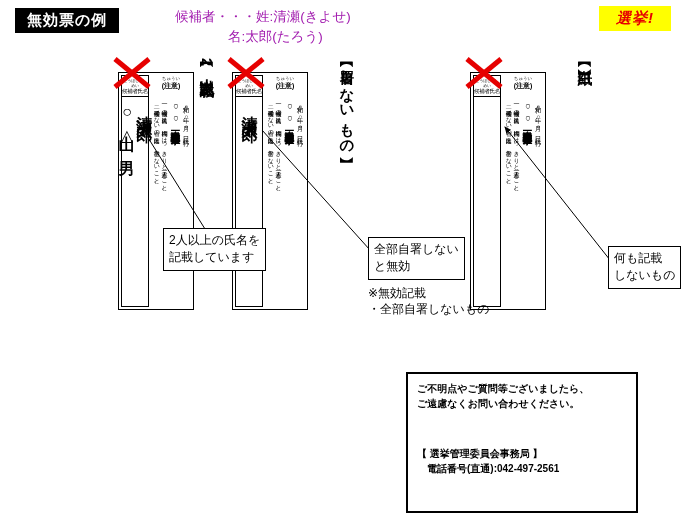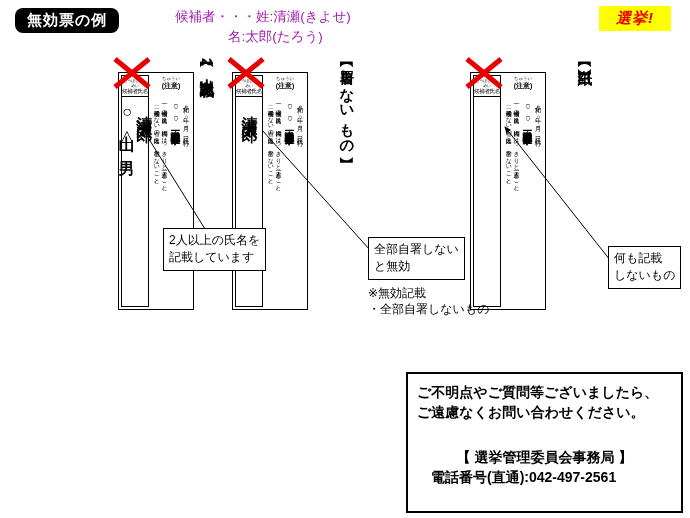--- a/index.html
+++ b/index.html
@@ -1,21 +1,21 @@
 <!DOCTYPE html>
 <html><head>
 <meta charset="utf-8">
 <style>
   * { margin:0; padding:0; box-sizing:border-box; }
   body { font-family:"Liberation Sans","DejaVu Sans",sans-serif; background:#fff; }
   .slide { position:relative; width:690px; height:518px; background:#ffffff; overflow:hidden; }
 
   
   .header-title { position:absolute; left:15px; top:8px; background:#000; color:#fff;
-    font-size:15px; font-weight:bold; padding:3px 12px; letter-spacing:1px;border-radius:8px; }
+    font-size:15px; font-weight:bold; padding:3px 12px; letter-spacing:1px; }
   .candidate-info { position:absolute; left:175px; top:7px; font-size:13.5px; line-height:1.45; color:#a21caf; }
   .candidate-info .indent { margin-left:53px; }
   .badge { position:absolute; left:599px; top:6px; width:72px; height:25px; background:#ffff00;
     color:#e60000; font-weight:bold; font-style:italic; font-size:15px; display:flex;
     align-items:center; justify-content:center; letter-spacing:1px; }
 
   
   .ballot { position:absolute; top:72px; width:76px; height:238px; background:#fff;
     border:1px solid #000; display:flex; z-index:2; }
   .xmark { position:absolute; left:-7px; top:-17px; width:40px; height:34px; z-index:4; overflow:visible; }
@@ -40,23 +40,23 @@
     font-size:14.5px; letter-spacing:1px; color:#000; z-index:3; }
 
   
   .overlay { position:absolute; left:0; top:0; z-index:6; pointer-events:none; }
   .overlay line { stroke:#000; stroke-width:1; }
   .callout { position:absolute; background:#fff; border:1px solid #000; padding:3px 5px;
     font-size:12px; line-height:1.45; white-space:pre-line; z-index:10; }
   .invalid-note { position:absolute; left:368px; top:285px; font-size:12px; line-height:1.35; z-index:10; }
 
   
-  .contact { position:absolute; left:406px; top:372px; width:277px; height:141px;
-    border:2px solid #000; padding:8px 9px; font-size:14px; font-weight:600; line-height:1.45; }
-  .contact .office { margin-top:24px;text-align:center; }
+  .contact { position:absolute; left:406px; top:372px; width:232px; height:141px;
+    border:2px solid #000; padding:8px 9px; font-size:10px; font-weight:600; line-height:1.45; }
+  .contact .office { margin-top:36px; }
 </style>
 </head>
 <body>
 
 <div class="slide">
 
   <div class="header-title">無効票の例</div>
 
   <div class="candidate-info">
     <div>候補者・・・姓:清瀬(きよせ)</div>

